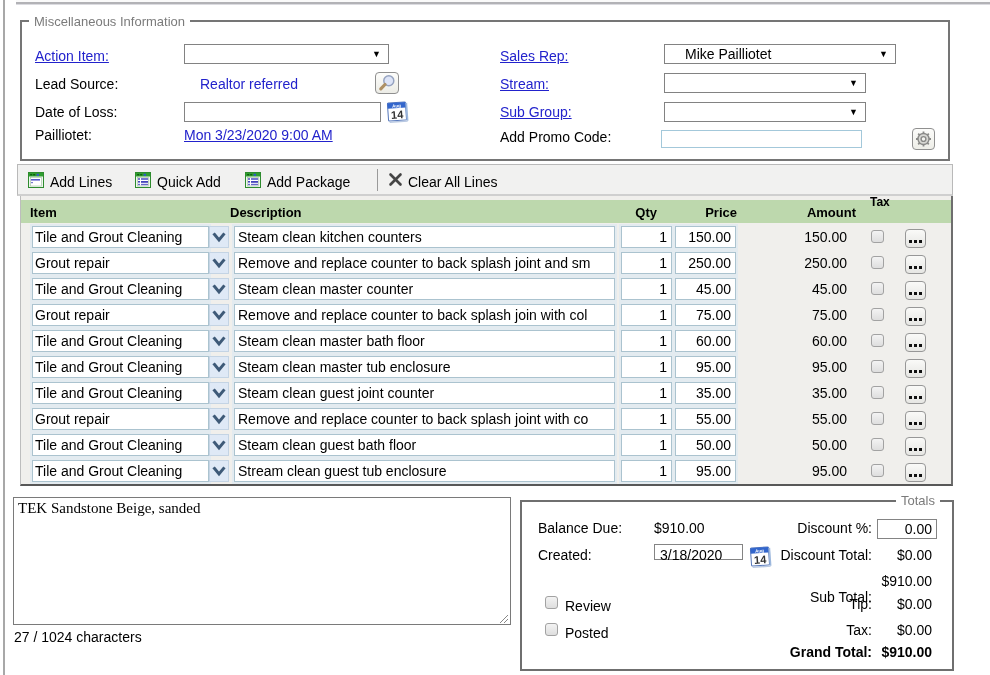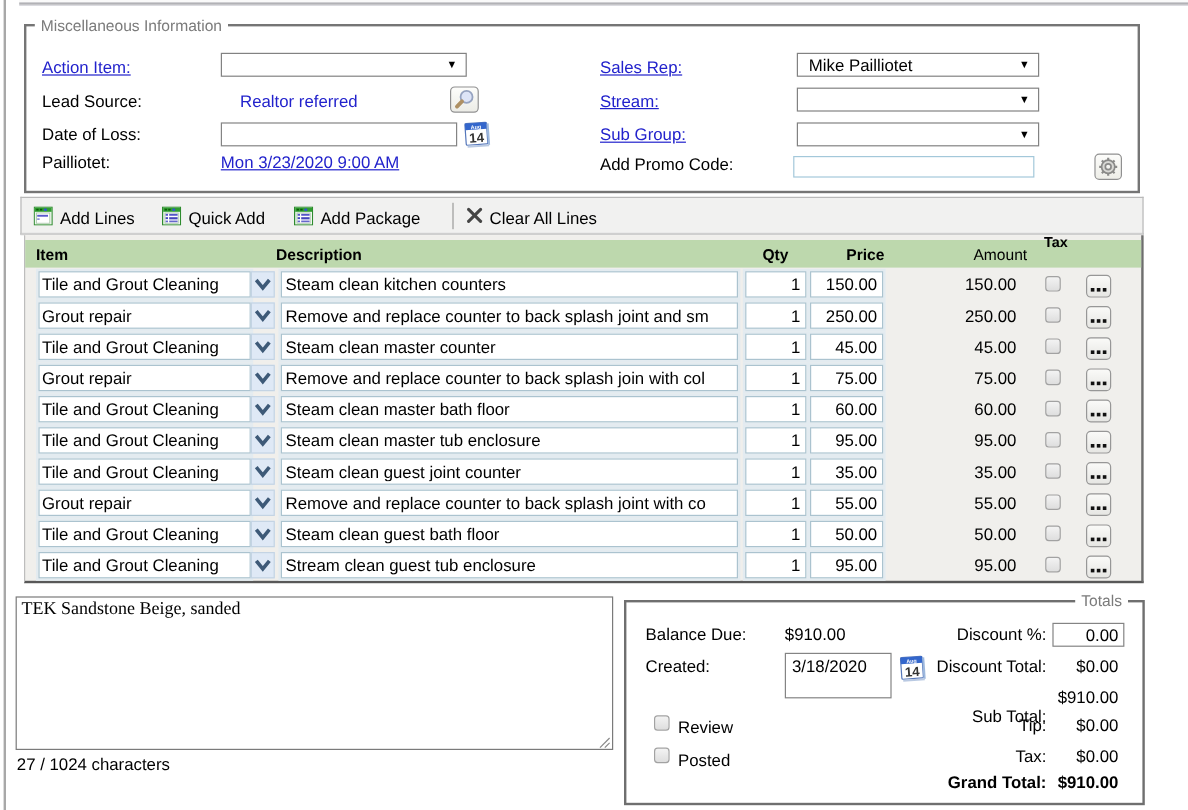--- a/index.html
+++ b/index.html
@@ -43,21 +43,21 @@
 <rect x="3" y="21" width="18" height="1.5" fill="#b9c9e2"></rect>
 <text x="11" y="7.4" font-size="4.5" fill="#fff" font-family="Liberation Sans" text-anchor="middle" font-weight="bold">Aug</text>
 <text x="11" y="18.5" font-size="11" fill="#333" font-family="Liberation Sans" text-anchor="middle" font-weight="bold">14</text>
     </g>
   </svg>
 <div class="lbl" style="left:184px;top:127px"><span class="link">Mon 3/23/2020 9:00 AM</span></div>
 <div class="lbl" style="left:500px;top:48px"><span class="link">Sales Rep:</span></div>
 <div class="lbl" style="left:500px;top:76px"><span class="link">Stream:</span></div>
 <div class="lbl" style="left:500px;top:104px"><span class="link">Sub Group:</span></div>
 <div class="lbl" style="left:500px;top:129px">Add Promo Code:</div>
-<div class="sel" style="left:664px;top:44px;width:202px;padding:1px 0 0 9px">Mike Pailliotet<span class="arr">▼</span></div>
+<div class="sel" style="left:664px;top:44px;width:232px;padding:1px 0 0 20px">Mike Pailliotet<span class="arr">▼</span></div>
 <div class="sel" style="left:664px;top:73px;width:202px">
     <span class="arr">▼</span>
   </div>
 <div class="sel" style="left:664px;top:102px;width:202px">
     <span class="arr">▼</span>
   </div>
 <div class="abs" style="left:661px;top:130px;width:201px;height:18px;background:#fff;border:1px solid #a3c8da"></div>
 <div class="abs" style="left:912px;top:128px;width:23px;height:22px;border:1px solid #909090;border-radius:4px;background:linear-gradient(#fcfcfa,#eeeee8)">
 <svg width="21" height="20" viewBox="0 0 21 20">
       <g fill="none" stroke="#8a8a88" stroke-width="1.4">
@@ -124,21 +124,21 @@
       <line x1="12.5" y1="2.5" x2="2.5" y2="12.5"></line>
     </g>
   </svg>
 <div class="lbl" style="left:408px;top:174px">Clear All Lines</div>
 <div class="abs" style="left:20px;top:196px;width:933px;height:290px;background:#f0efec;border-left:1px solid #bdbdbd;border-right:2px solid #6e6e6e;border-bottom:2px solid #585858"></div>
 <div class="abs" style="left:21px;top:200px;width:930px;height:23px;background:#bdd8ad"></div>
 <div class="lbl" style="left:30px;top:205px;font-weight:bold;font-size:13px">Item</div>
 <div class="lbl" style="left:230px;top:205px;font-weight:bold;font-size:13px">Description</div>
 <div class="lbl" style="left:657px;top:205px;font-weight:bold;font-size:13px;transform:translateX(-100%)">Qty</div>
 <div class="lbl" style="left:737px;top:205px;font-weight:bold;font-size:13px;transform:translateX(-100%)">Price</div>
-<div class="lbl" style="left:856px;top:205px;font-weight:normal;font-size:13px;transform:translateX(-100%)">Amount</div>
+<div class="lbl" style="left:856px;top:205px;font-weight:bold;font-size:13px;transform:translateX(-100%)">Amount</div>
 <div class="lbl" style="left:870px;top:195px;font-weight:bold;font-size:12px">Tax</div>
 <div class="binp" style="left:32px;top:226px;width:177px;height:22px"></div>
 <div class="rowtxt" style="left:35px;top:229px;width:170px">Tile and Grout Cleaning</div>
 <div class="abs" style="left:209px;top:226px;width:20px;height:22px;background:#dfe9f6;border:1px solid #c4d4e4"><svg width="18" height="20" viewBox="0 0 18 20">
       <path d="M4.5 7.5 L9 13 L13.5 7.5" fill="none" stroke="#3e5a78" stroke-width="3" stroke-linecap="square"></path>
     </svg></div>
 <div class="binp" style="left:234px;top:226px;width:381px;height:22px"></div>
 <div class="rowtxt" style="left:238px;top:229px;width:374px">Steam clean kitchen counters</div>
 <div class="binp" style="left:621px;top:226px;width:51px;height:22px;text-align:right;padding:2px 4px 0 0">1</div>
 <div class="binp" style="left:675px;top:226px;width:61px;height:22px;text-align:right;padding:2px 4px 0 0">150.00</div>
@@ -322,21 +322,21 @@
     </g>
   </svg>
 <div class="lbl" style="left:14px;top:629px">27 / 1024 characters</div>
 <div class="abs" style="left:520px;top:500px;width:434px;height:171px;border:2px solid #6f6f6f"></div>
 <fsl style="left:896px;top:493px">Totals</fsl>
 <div class="lbl" style="left:538px;top:520px">Balance Due:</div>
 <div class="lbl" style="left:654px;top:520px">$910.00</div>
 <div class="lbl" style="left:872px;top:520px;transform:translateX(-100%)">Discount %:</div>
 <div class="inp" style="left:877px;top:519px;width:60px;height:20px;text-align:right;padding:1px 4px 0 0">0.00</div>
 <div class="lbl" style="left:538px;top:547px">Created:</div>
-<div class="inp" style="left:654px;top:544px;width:89px;height:38px;padding:2px 0 0 5px">3/18/2020</div>
+<div class="inp" style="left:654px;top:544px;width:89px;height:16px;padding:2px 0 0 5px">3/18/2020</div>
 <svg class="abs" style="left:749px;top:545px" width="23" height="24" viewBox="0 0 23 24">
 <g transform="rotate(-4 11 12)">
       <rect x="2" y="2.5" width="18" height="18" rx="1" fill="#fff" stroke="#5577bb" stroke-width="1"></rect>
 <path d="M2 2.5 h18 v5.5 h-18 z" fill="#3366cc"></path>
       <rect x="20" y="3.5" width="1.8" height="18" fill="#9db8dd"></rect>
 <rect x="3" y="21" width="18" height="1.5" fill="#b9c9e2"></rect>
 <text x="11" y="7.4" font-size="4.5" fill="#fff" font-family="Liberation Sans" text-anchor="middle" font-weight="bold">Aug</text>
 <text x="11" y="18.5" font-size="11" fill="#333" font-family="Liberation Sans" text-anchor="middle" font-weight="bold">14</text>
     </g>
   </svg>

